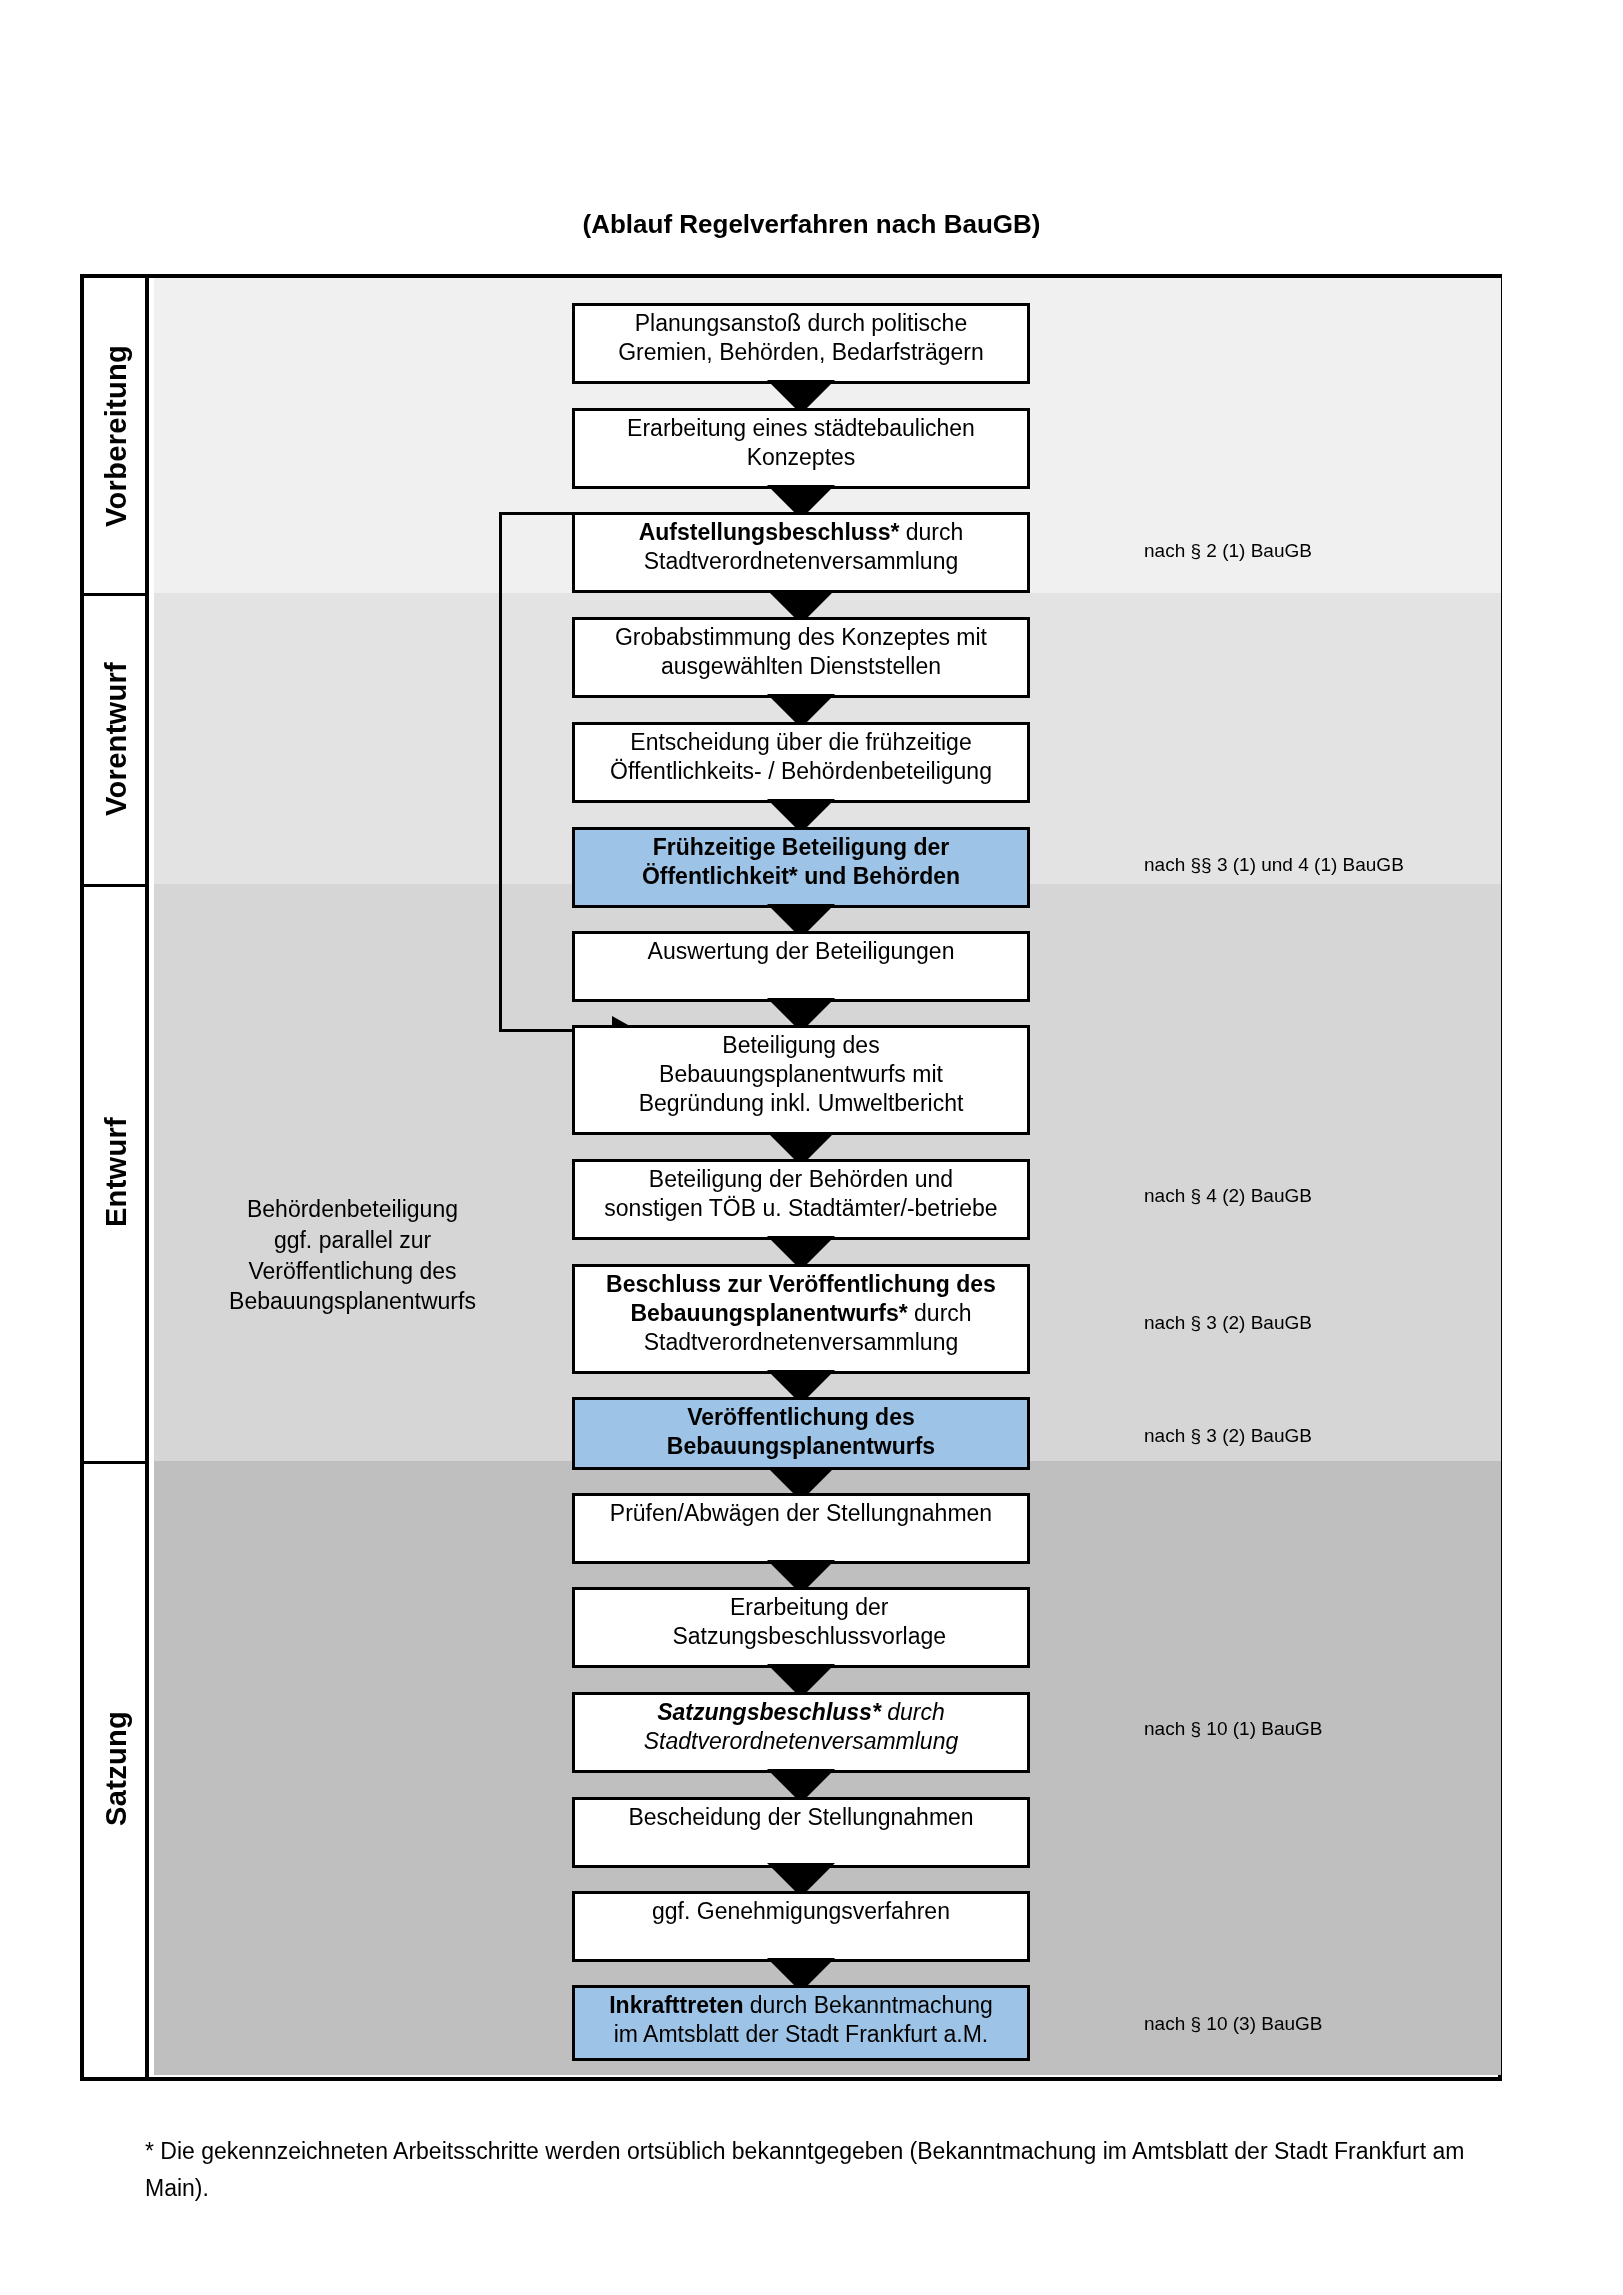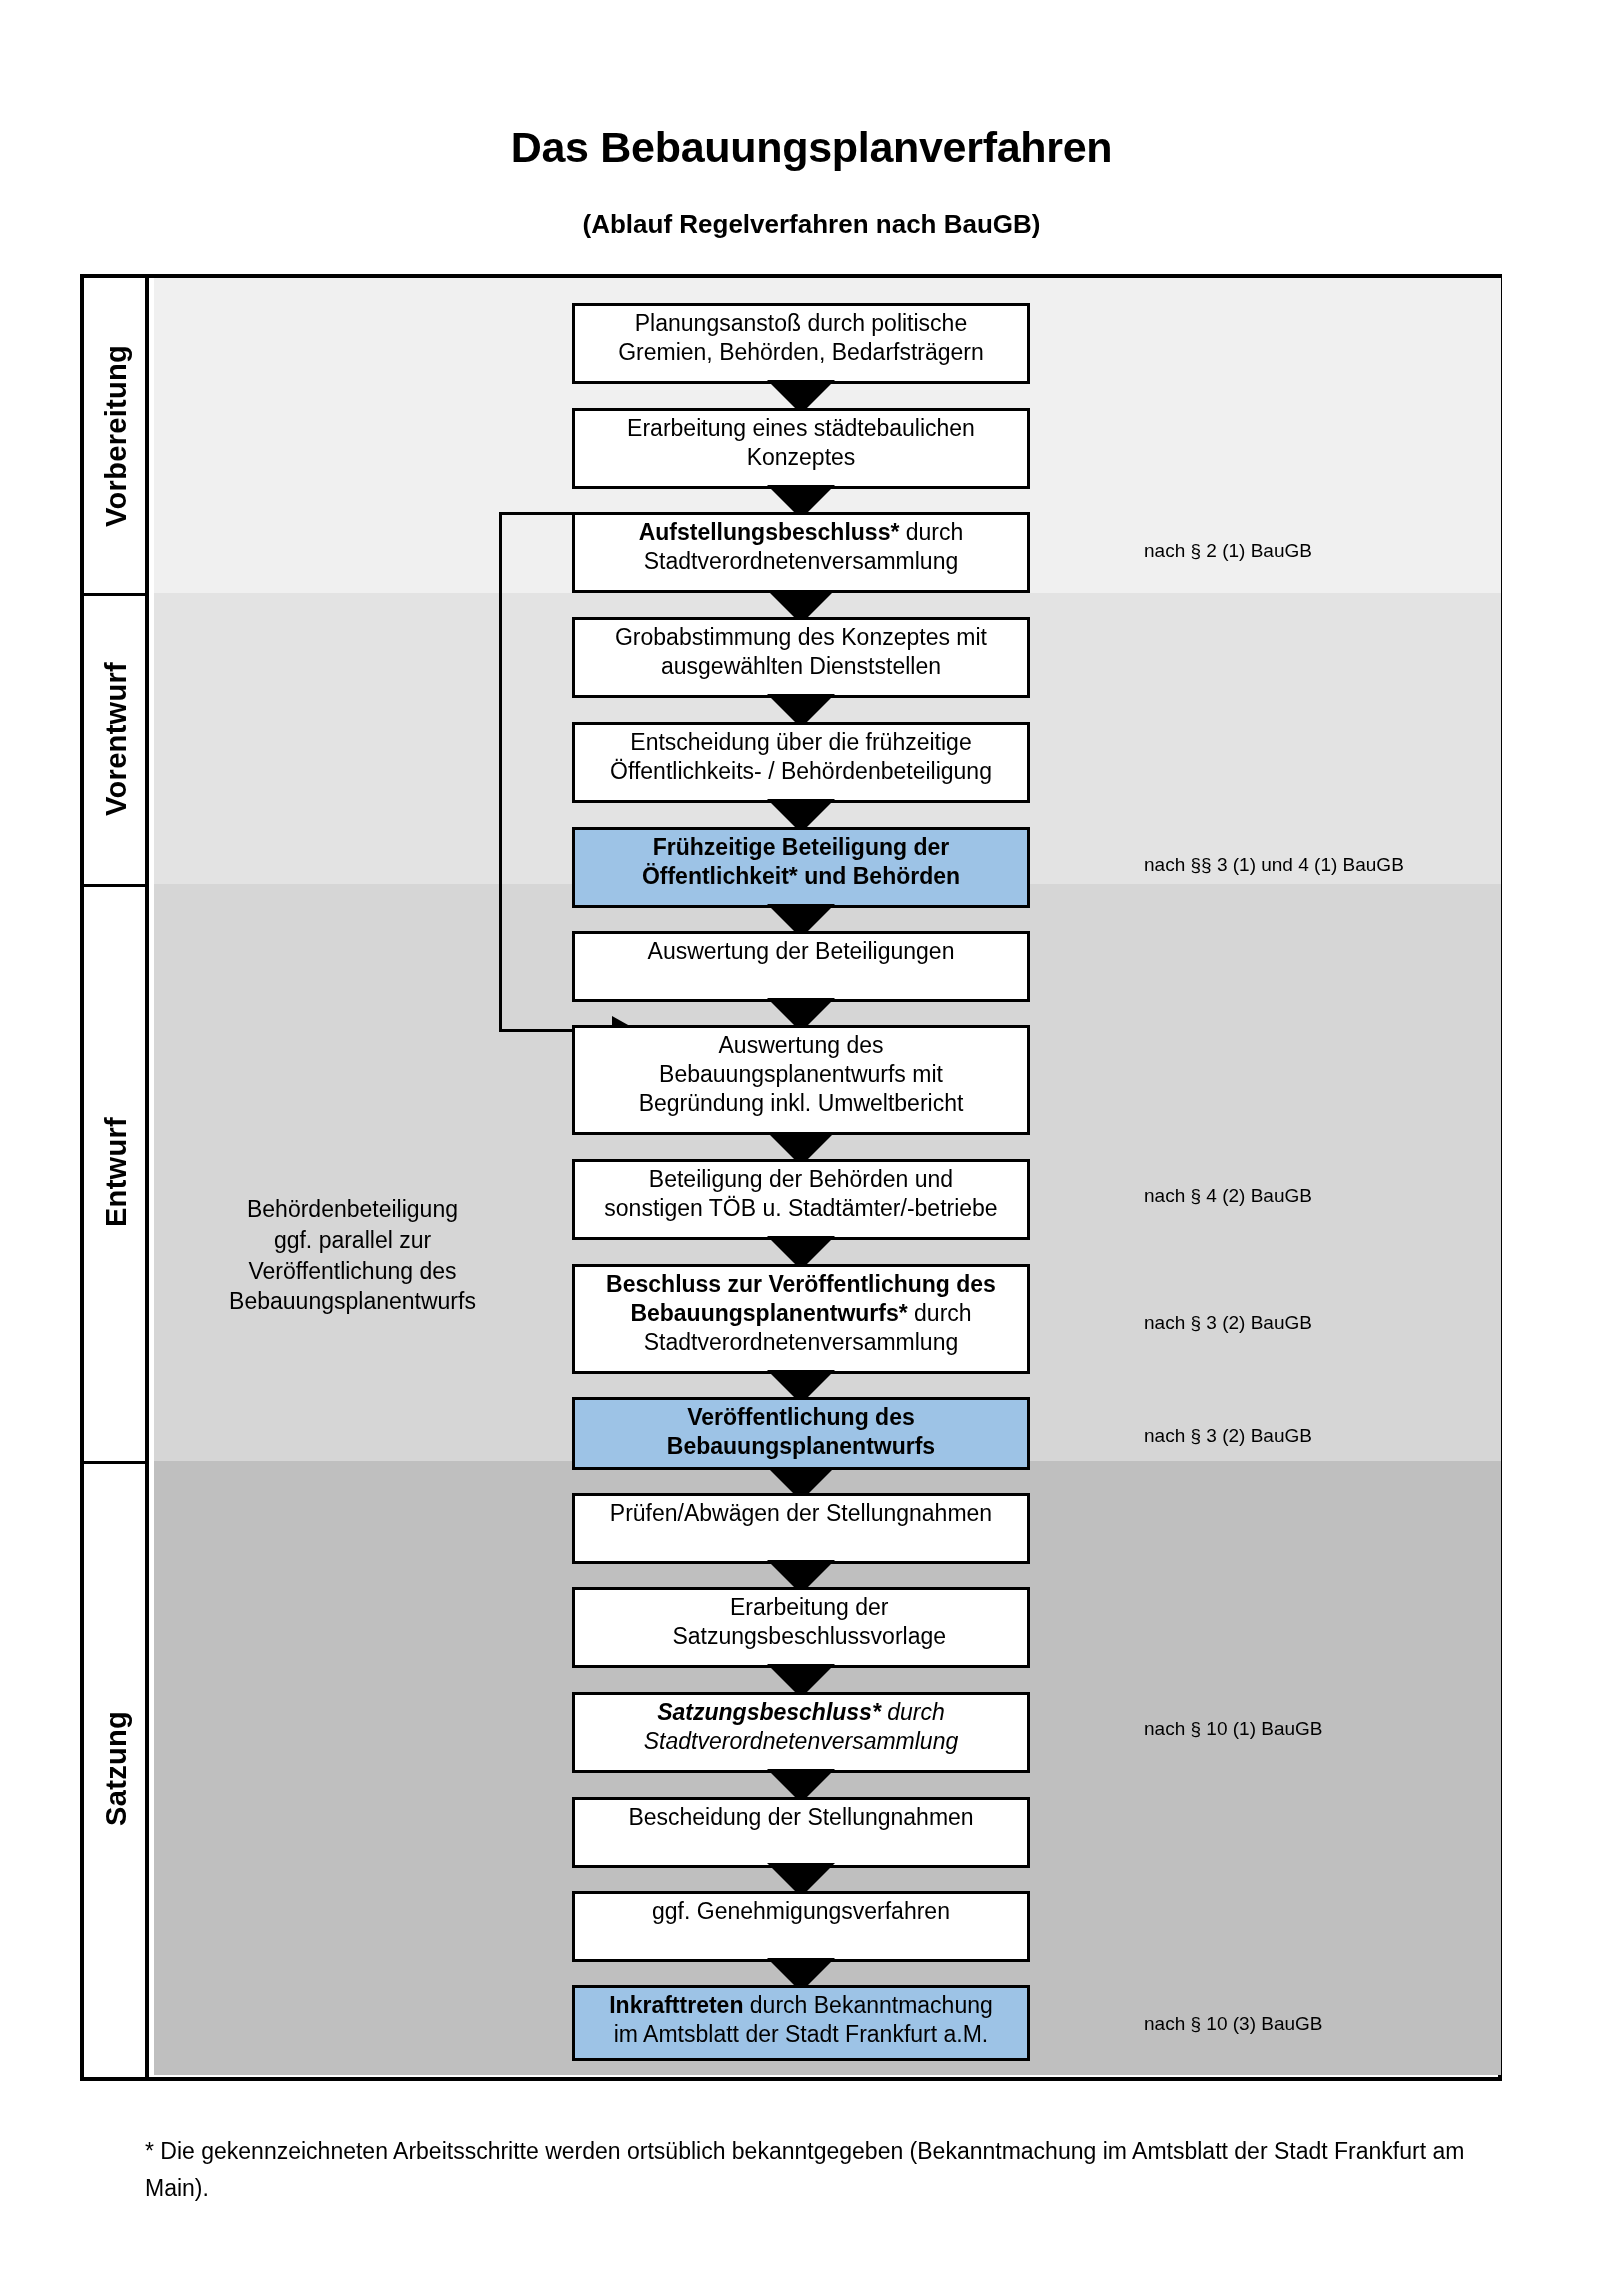--- a/index.html
+++ b/index.html
@@ -50,21 +50,20 @@
   .bk-arrow{position:absolute;width:0;height:0;border-top:14.4px solid transparent;border-bottom:14.4px solid transparent;border-left:25px solid #000;}
 
   
   .footnote{position:absolute;left:145px;top:2133px;width:1348px;font-size:23px;line-height:1.62;}
 </style>
 </head>
 <body>
 
 <div class="page">
 
-  <div class="title">Das Bebauungsplanverfahren</div>
   <div class="subtitle">(Ablauf Regelverfahren nach BauGB)</div>
 
   <div class="frame">
 
     <div class="band" style="top:0;width:1347px;height:315px;background:#f0f0f0;"></div>
     <div class="band" style="top:315px;width:1347px;height:291px;background:#e3e3e3;"></div>
     <div class="band" style="top:606px;width:1347px;height:577px;background:#d6d6d6;"></div>
     <div class="band" style="top:1183px;width:1347px;height:614px;background:#bfbfbf;"></div>
 
     <div class="phase-col"></div>
@@ -150,21 +149,21 @@
     </div>
     <div class="tri" style="left:683px;top:626px;"></div>
 
     <div class="pbox" style="left:488px;top:653px;width:458px;height:71px;">
       <div><span>Auswertung der Beteiligungen</span></div>
     </div>
     <div class="tri" style="left:683px;top:720px;"></div>
 
     <div class="pbox" style="left:488px;top:747px;width:458px;height:110px;">
       <div>
-        <span>Auswertung des</span><br>
+        <span>Beteiligung des</span><br>
         <span>Bebauungsplanentwurfs mit</span><br>
         <span>Begründung inkl. Umweltbericht</span>
       </div>
     </div>
     <div class="tri" style="left:683px;top:854px;"></div>
 
     <div class="pbox" style="left:488px;top:881px;width:458px;height:81px;">
       <div>
         <span>Beteiligung der Behörden und</span><br>
         <span>sonstigen TÖB u. Stadtämter/-betriebe</span>

